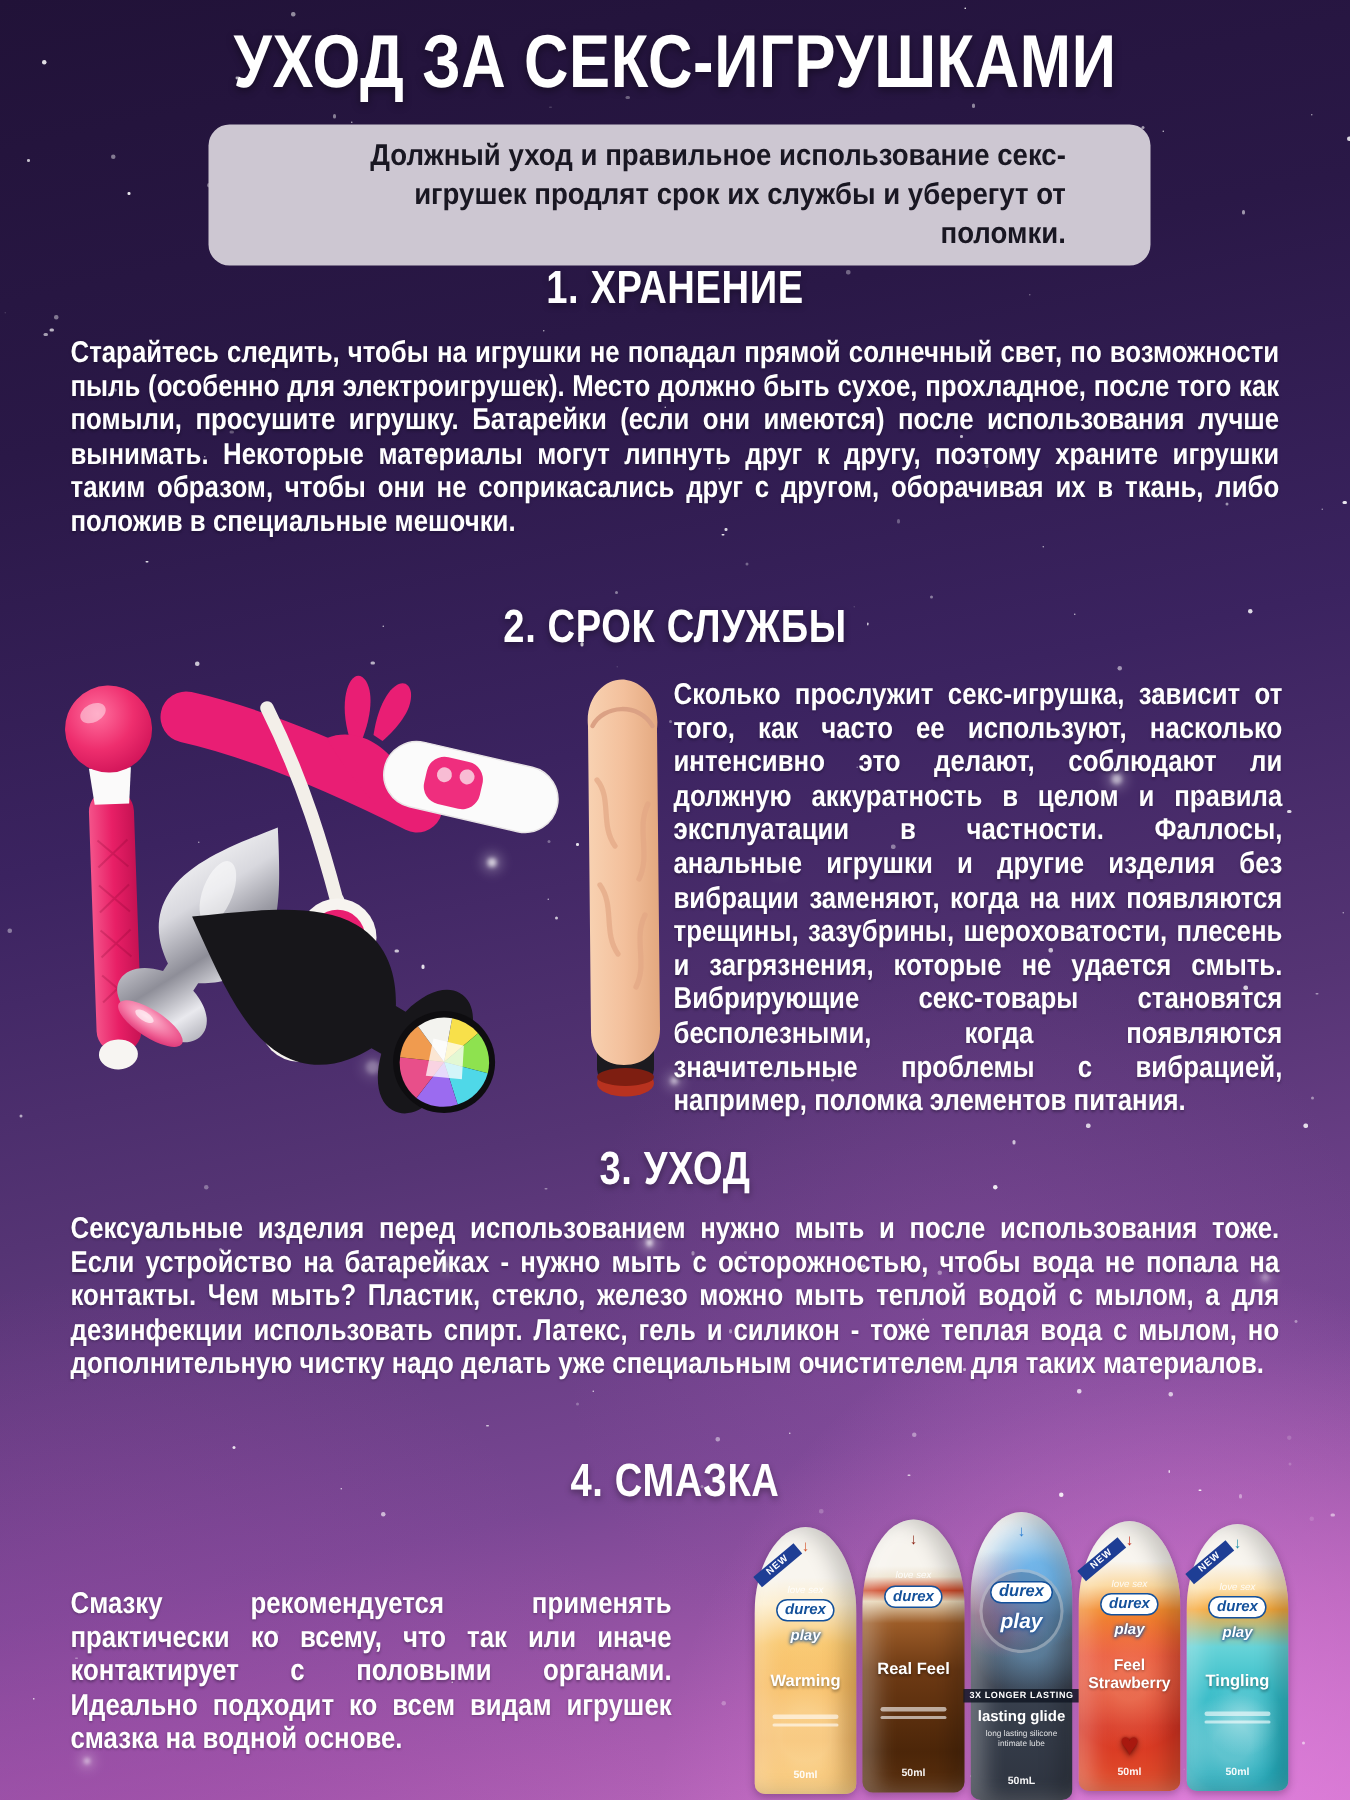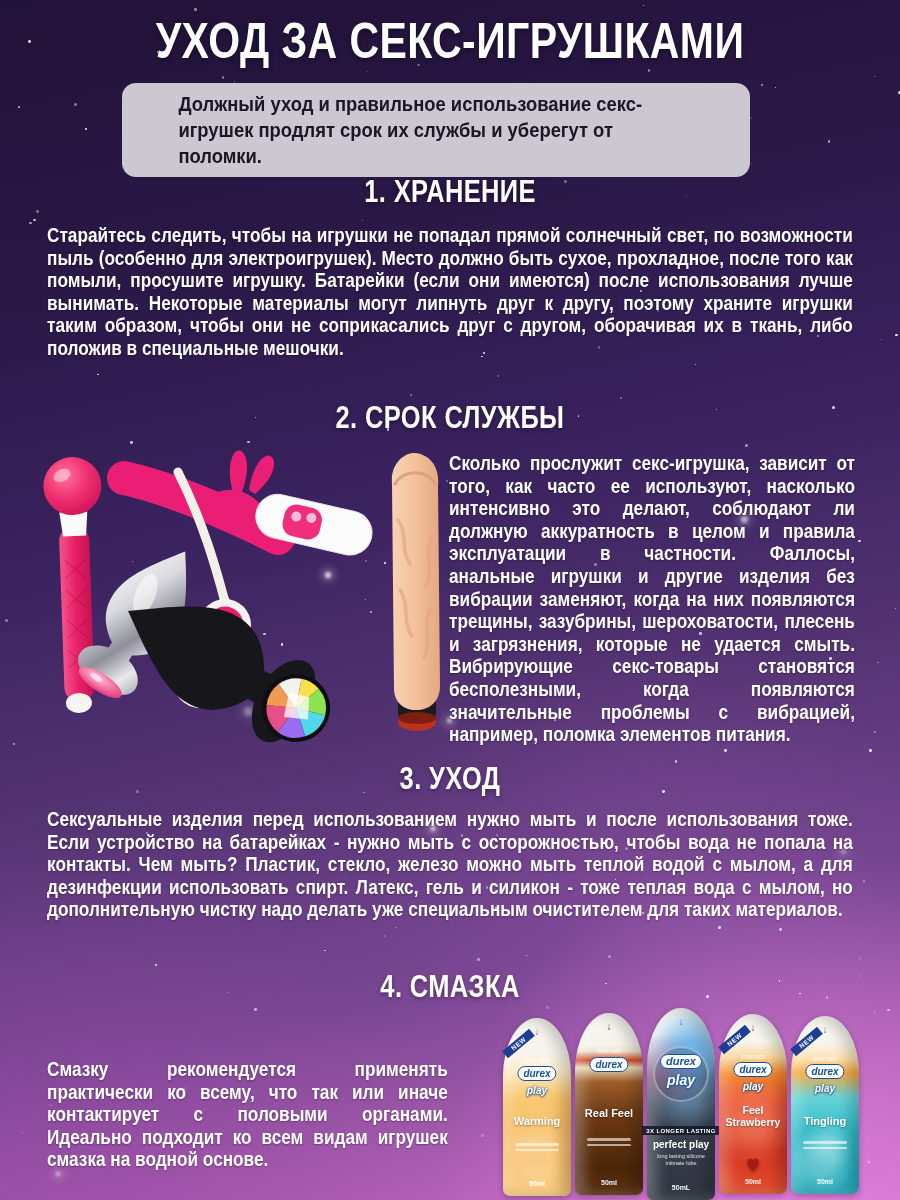--- a/index.html
+++ b/index.html
@@ -13,23 +13,23 @@
       linear-gradient(168deg,#211238 0%,#2a1847 22%,#3b2360 42%,#553474 60%,#7a4794 78%,#a95cb0 90%,#c86fc6 100%);
   }
   #stars{position:absolute;inset:0;pointer-events:none;}
   .title{
     position:absolute;top:14px;left:0;width:100%;text-align:center;
     color:#fff;font-weight:700;font-size:50px;line-height:1.1;
     transform:scaleX(.82);letter-spacing:.5px;
     text-shadow:0 2px 6px rgba(0,0,0,.4);
   }
   .subtitle-box{
-    position:absolute;left:122px;top:83px;width:628px;box-sizing:border-box;
+    position:absolute;left:139px;top:83px;width:628px;box-sizing:border-box;
     background:#cdc7d2;border-radius:14px;padding:8px 34px;
-    color:#191722;font-weight:700;font-size:20px;line-height:1.3;text-align:left;
+    color:#191722;font-weight:700;font-size:20px;line-height:1.3;text-align:right;
   }
   .subtitle-box .condense{display:block;transform:scaleX(.92);}
   .h{
     position:absolute;left:0;width:100%;text-align:center;
     color:#fff;font-weight:700;font-size:31px;line-height:1;
     transform:scaleX(.82);letter-spacing:.5px;
     text-shadow:0 2px 5px rgba(0,0,0,.35);
   }
   .para{
     position:absolute;color:#fff;font-weight:700;font-size:20px;line-height:1.13;
@@ -434,21 +434,21 @@
         </span>
       <span class="b-vol">50ml</span>
     </div>
 
     <div class="bottle bottle--perfect">
       <span class="b-arrow">↓</span>
       <span class="b-ring"></span>
       <span class="b-durex">durex</span>
       <span class="b-play">play</span>
       <span class="b-band">3X LONGER LASTING</span>
-      <span class="b-pname">perfect play</span>
+      <span class="b-pname">lasting glide</span>
       <span class="b-sub">long lasting silicone intimate lube</span>
       <span class="b-vol">50mL</span>
     </div>
 
     <div class="bottle bottle--saucy">
       <span class="b-arrow">↓</span>
       <span class="b-new">NEW</span>
       <span class="b-tag">love sex</span>
       <span class="b-durex">durex</span>
       <span class="b-play">play</span>

